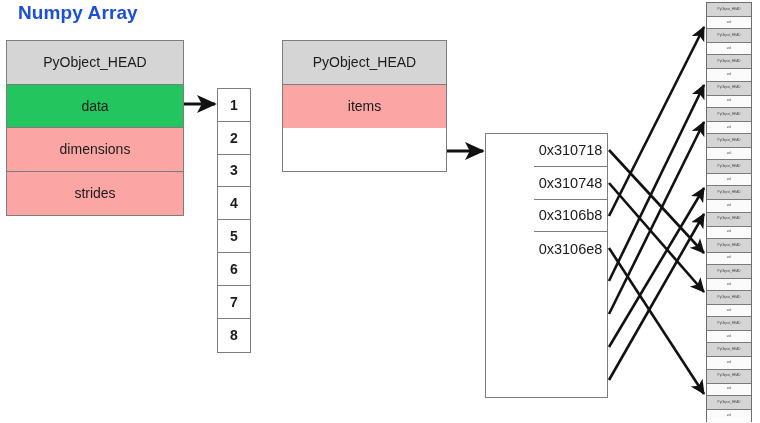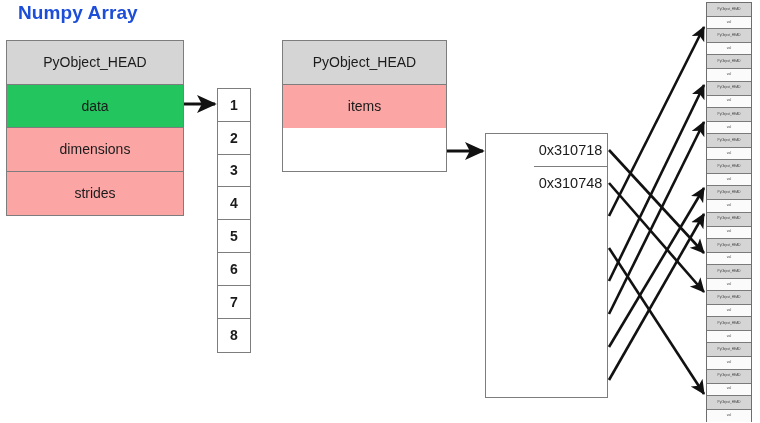--- a/index.html
+++ b/index.html
@@ -127,20 +127,22 @@
     <div class="cell">4</div>
     <div class="cell">5</div>
     <div class="cell">6</div>
     <div class="cell">7</div>
     <div class="cell">8</div>
   </div>
 
   <div id="ptr-col">
     <div class="cell">0x310718</div>
     <div class="cell">0x310748</div>
+    <div class="cell">0x3106b8</div>
+    <div class="cell">0x3106e8</div>
   </div>
 
   <div id="heap-col">
       <div class="hrow head">
         <div class="microtext two">PyObject_HEAD</div>
       </div>
       <div class="hrow val">
         <div class="microtext">val</div>
       </div>
       <div class="hrow head">

